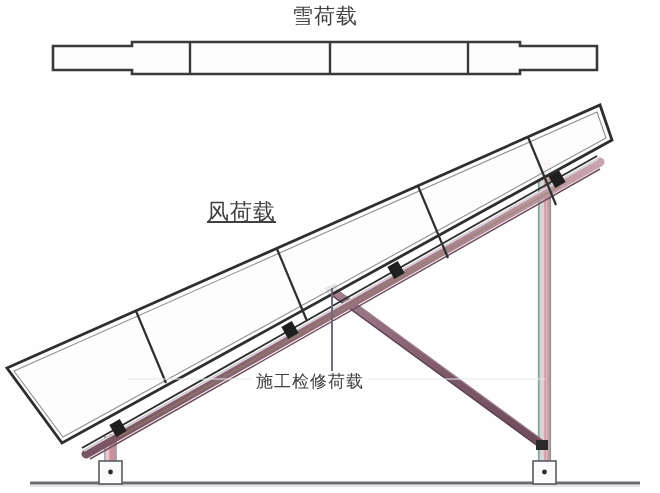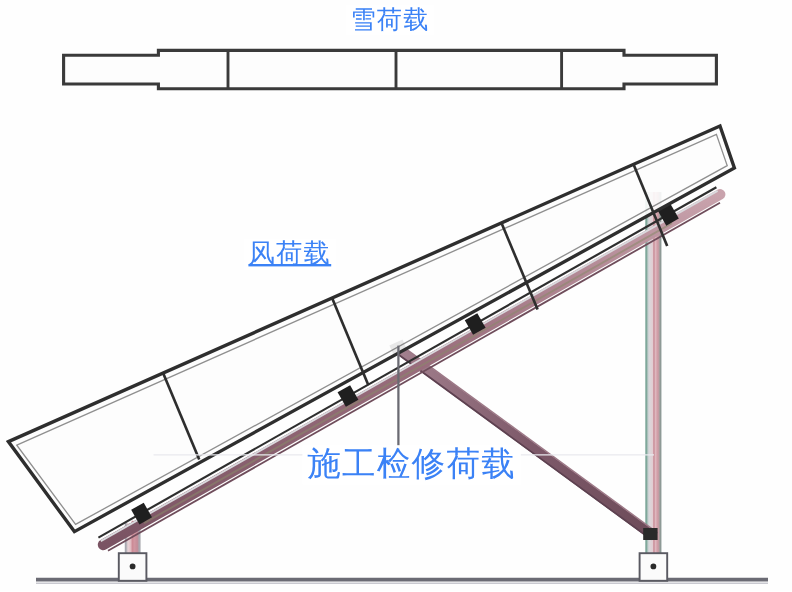--- a/index.html
+++ b/index.html
@@ -24,21 +24,21 @@
     position: absolute;
     top: 0;
     left: 0;
     width: 660px;
     height: 493px;
     display: block;
   }
   .label-box {
     position: absolute;
     background: #ffffff;
-    color: #3b82f6;
+    color: #404040;
     font-family: "DejaVu Sans", "Liberation Sans", sans-serif;
     white-space: nowrap;
     letter-spacing: 1px;
     line-height: 1.1;
   }
   #label-snow {
     left: 288px;
     top: 4px;
     font-size: 21px;
     padding: 1px 4px;
@@ -46,21 +46,21 @@
   #label-wind {
     left: 203px;
     top: 199px;
     font-size: 22px;
     padding: 1px 4px;
     text-decoration: underline;
   }
   #label-maint {
     left: 252px;
     top: 371px;
-    font-size: 28px;
+    font-size: 17px;
     padding: 1px 4px;
   }
 </style>
 </head>
 <body>
 
 <div id="diagram-root">
 
   <svg class="canvas" viewBox="0 0 660 493" xmlns="http://www.w3.org/2000/svg">
 

